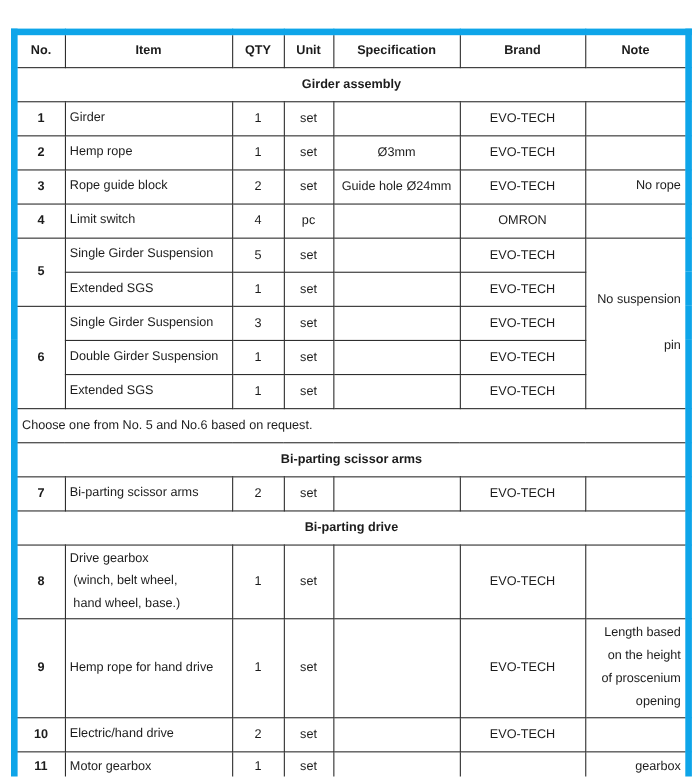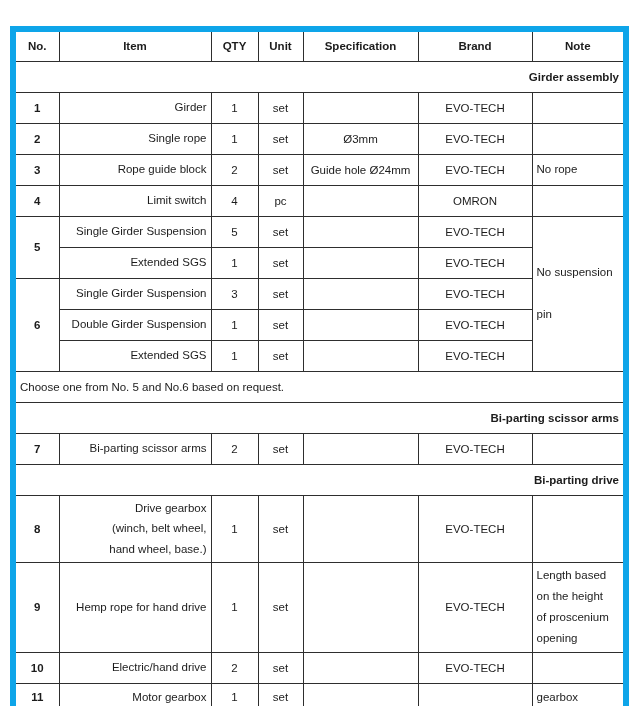--- a/index.html
+++ b/index.html
@@ -36,47 +36,47 @@
   }
   thead tr { height: 32px; }
   tbody tr { height: 31px; }
   th {
     font-weight: bold;
     text-align: center;
     font-size: 11.5px;
   }
   td.section-cell {
     font-weight: bold;
-    text-align: right;
+    text-align: center;
     padding-left: 8px;
     margin-top: 16px;
   }
   td.fullnote-cell {
     font-weight: normal;
     text-align: left;
     padding-left: 8px;
   }
   td.no-cell {
     font-weight: bold;
     text-align: center;
   }
   td.item-cell {
-    text-align: right;
+    text-align: left;
     padding-left: 9px;
     white-space: pre-wrap;
     line-height: 1.8;
   }
   td.qty-cell,
   td.unit-cell,
   td.spec-cell,
   td.brand-cell {
     text-align: center;
   }
   td.note-cell {
-    text-align: left;
+    text-align: right;
     white-space: pre-wrap;
     line-height: 1.85;
   }
 </style>
 </head>
 <body>
 
 <div class="page">
   <table class="parts">
     <colgroup>
@@ -107,21 +107,21 @@
           <td class="no-cell">1</td>
           <td class="item-cell">Girder</td>
           <td class="qty-cell">1</td>
           <td class="unit-cell">set</td>
           <td class="spec-cell"></td>
           <td class="brand-cell">EVO-TECH</td>
           <td class="note-cell"></td>
         </tr>
         <tr>
           <td class="no-cell">2</td>
-          <td class="item-cell">Single rope</td>
+          <td class="item-cell">Hemp rope</td>
           <td class="qty-cell">1</td>
           <td class="unit-cell">set</td>
           <td class="spec-cell">Ø3mm</td>
           <td class="brand-cell">EVO-TECH</td>
           <td class="note-cell"></td>
         </tr>
         <tr>
           <td class="no-cell">3</td>
           <td class="item-cell">Rope guide block</td>
           <td class="qty-cell">2</td>

